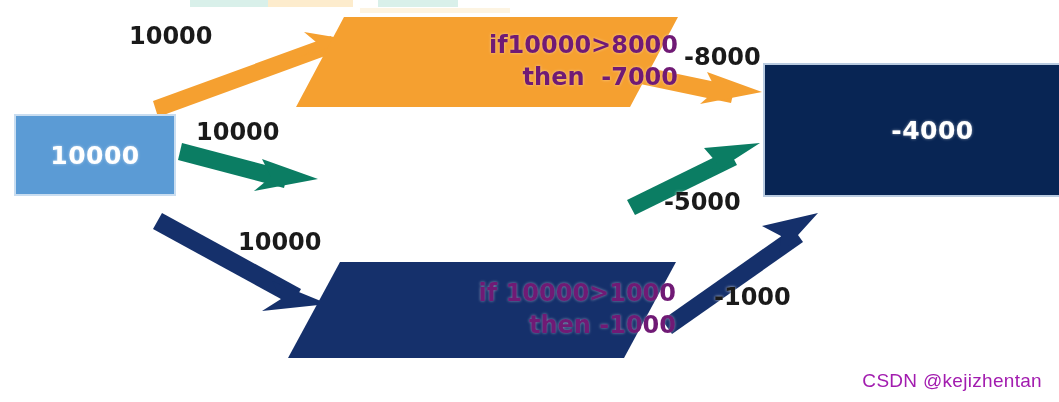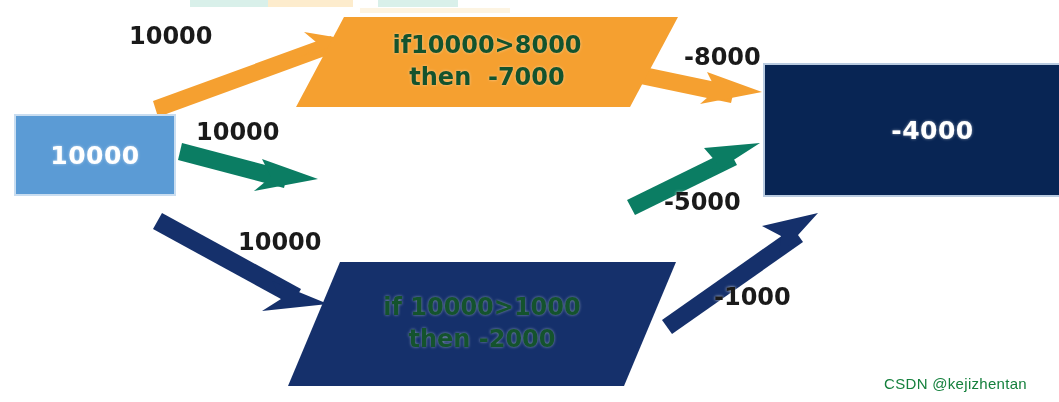--- a/index.html
+++ b/index.html
@@ -79,56 +79,56 @@
     height: 100%;
   }
   .shape-text {
     position: absolute;
     left: 0;
     top: 0;
     width: 100%;
     height: 100%;
     display: flex;
     flex-direction: column;
-    align-items: center;
+    align-items: flex-end;
     justify-content: center;
-    color: #14532d;
+    color: #701a75;
     font-weight: bold;
     font-size: 24px;
     line-height: 1.32;
     text-shadow: 0 0 3px rgba(255,255,255,0.5);
     white-space: pre;
   }
   #shape-orange { left: 296px; top: 17px;  width: 382px; height: 90px; }
   #shape-green  { left: 290px; top: 129px; width: 360px; height: 86px; }
-  #shape-navy   { left: 288px; top: 262px; width: 388px; height: 124px; }
+  #shape-navy   { left: 288px; top: 262px; width: 388px; height: 96px; }
 
   
   .edge-label {
     position: absolute;
     color: #1a1a1a;
     font-weight: bold;
     font-size: 24px;
     text-shadow: 0 0 3px rgba(255,255,255,0.85);
     white-space: nowrap;
   }
   #label-in-8000  { left: 129px; top: 22px; }
   #label-in-5000  { left: 196px; top: 118px; }
   #label-in-1000  { left: 238px; top: 228px; }
   #label-out-8000 { left: 684px; top: 19px; margin-top: 24px; }
   #label-out-5000 { left: 664px; top: 188px; text-align: center; }
   #label-out-1000 { left: 714px; top: 283px; }
 
   
   #watermark {
     position: absolute;
-    right: 32px;
+    right: 17px;
     bottom: 10px;
-    color: #15803d;
-    font-size: 15px;
+    color: #a21caf;
+    font-size: 19px;
     font-family: "Liberation Sans", sans-serif;
     letter-spacing: 0.3px;
     white-space: nowrap;
   }
 </style>
 </head>
 <body>
 
 <div id="canvas">
 
@@ -182,21 +182,21 @@
     </div>
   </div>
 
 
   <div class="shape-wrap" id="shape-navy">
     <svg class="shape-fill" viewBox="0 0 388 96" preserveAspectRatio="none">
       <polygon points="52,0 388,0 336,96 0,96" fill="#15306b"></polygon>
     </svg>
     <div class="shape-text">
       <span>if 10000&gt;1000</span>
-      <span>then -2000</span>
+      <span>then -1000</span>
     </div>
   </div>
 
   <div id="result-box" class="node-box">-4000</div>
 
   <div class="edge-label" id="label-in-8000">10000</div>
   <div class="edge-label" id="label-in-5000">10000</div>
   <div class="edge-label" id="label-in-1000">10000</div>
 
   <div class="edge-label" id="label-out-8000">-8000</div>

